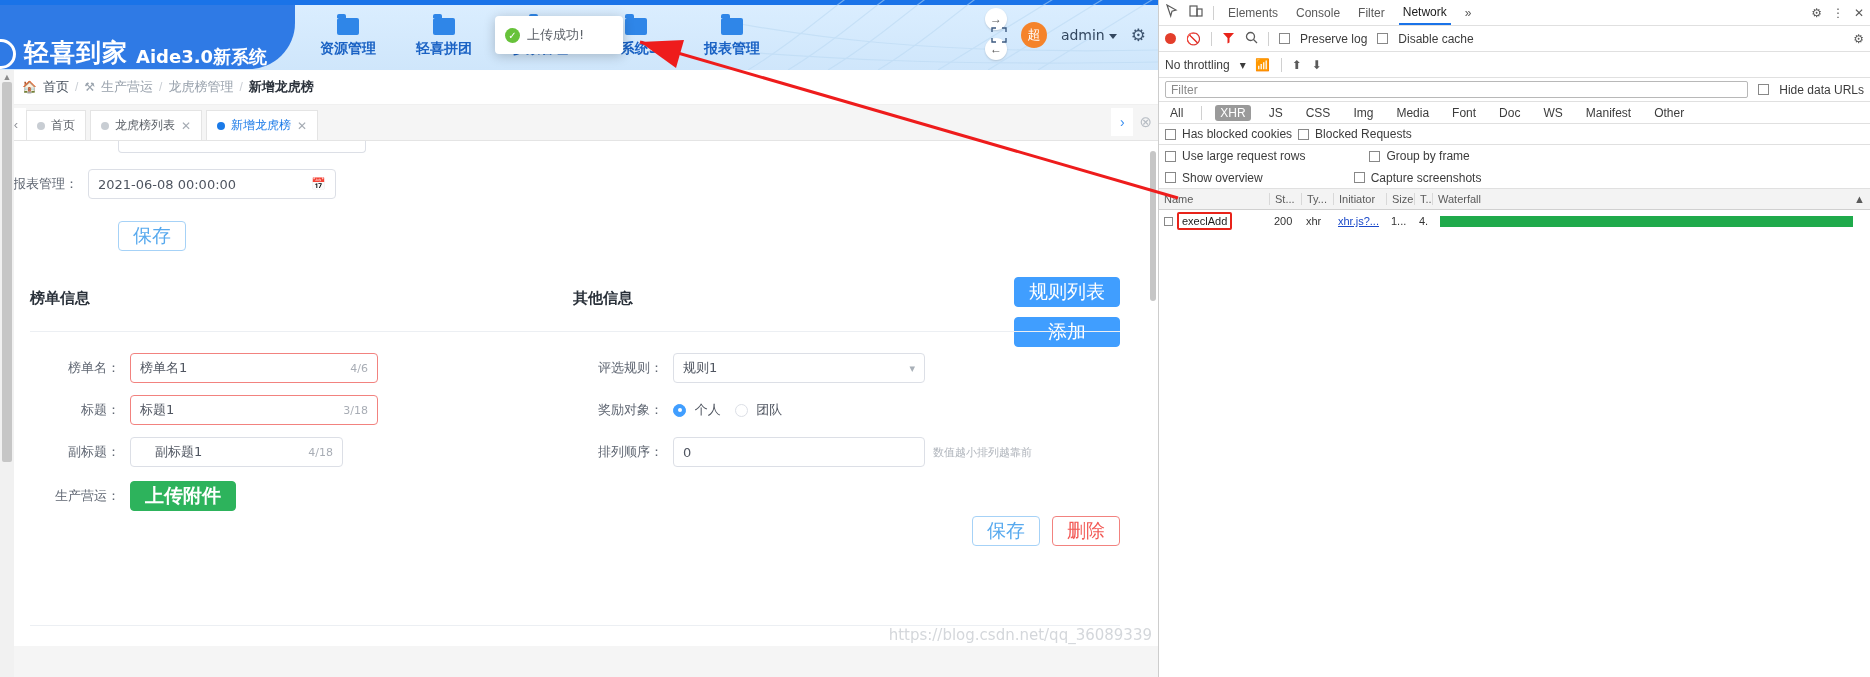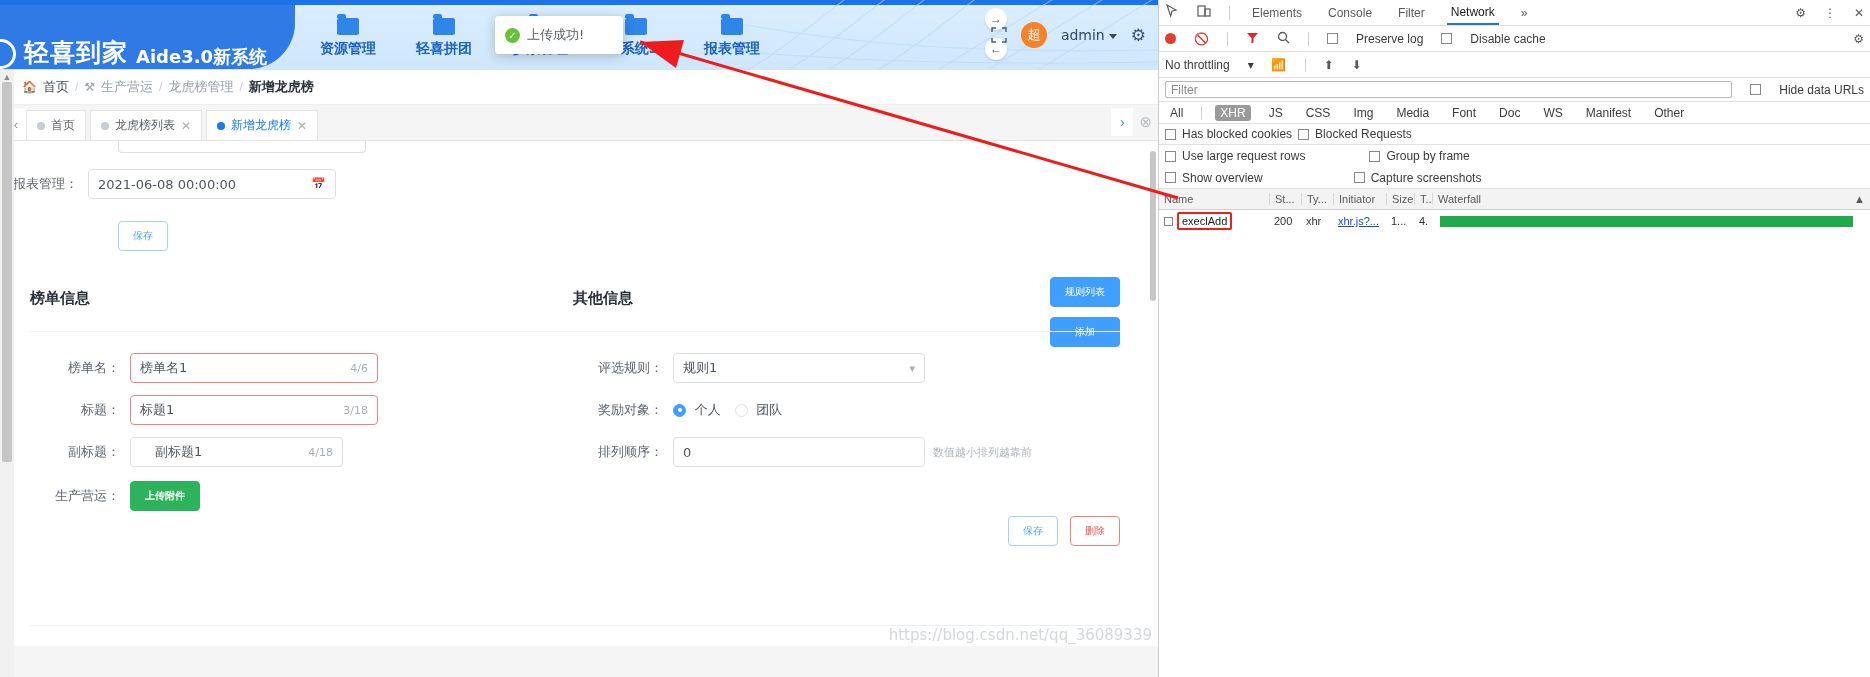--- a/index.html
+++ b/index.html
@@ -116,21 +116,21 @@
     height:30px; border:1px solid #dcdfe6; border-radius:4px; background:#fff;
     display:flex; align-items:center; padding:0 9px; font-size:13px; color:#4f5560;
     position:relative; font-family:"DejaVu Sans",sans-serif;
   }
   .inp.err { border-color:#f2827f; }
   .counter { position:absolute; right:9px; font-size:11px; color:#a8adb5; }
   .date-ic { position:absolute; right:9px; color:#b6bcc4; font-size:12px; }
   .sel-caret { position:absolute; right:9px; color:#a9b0b8; font-size:11px; }
 
   .btn { height:30px; border-radius:4px; display:inline-flex; align-items:center; justify-content:center;
-         padding:0 14px; font-size:10px; cursor:pointer; font-family:"DejaVu Sans",sans-serif;text-align:center;}
+         padding:0 14px; font-size:19px; cursor:pointer; font-family:"DejaVu Sans",sans-serif;text-align:center;}
   .btn-ghost-blue { border:1px solid #a6d2f7; color:#57a9ee; background:#fff; }
   .btn-blue { background:#409eff; color:#fff; border:1px solid #409eff;}
   .btn-green { background:#2db35c; color:#fff; border:1px solid #2db35c; font-weight:bold;}
   .btn-red { border:1px solid #f2827f; color:#f25a56; background:#fff;}
 
   .sec-title { font-size:15px; font-weight:bold; color:#2b323b; font-family:"DejaVu Sans",sans-serif;}
   .hr { height:1px; background:#eceff3; }
 
   .radio-out { width:13px; height:13px; border-radius:50%; border:1px solid #dcdfe6; display:inline-block;
                vertical-align:middle; position:relative; background:#fff;}
@@ -141,21 +141,21 @@
                font-family:"DejaVu Sans",sans-serif;}
   .hint { font-size:11px; color:#b0b5bc; margin-left:8px; font-family:"DejaVu Sans",sans-serif;}
 
   .watermark { position:absolute; right:6px; bottom:2px; font-size:15px; color:#d4d7db;
                font-family:"DejaVu Sans",sans-serif;}
 
   
   .devtools { position:absolute; left:1158px; top:0; width:712px; height:677px; background:#fff;
               border-left:1px solid #cdcdcd; font-family:"Liberation Sans",sans-serif; font-size:12px;
               color:#3c3c3c;}
-  .dt-row { display:flex; align-items:center; height:26px; border-bottom:1px solid #e0e0e0; padding:0 6px; gap:18px;}
+  .dt-row { display:flex; align-items:center; height:26px; border-bottom:1px solid #e0e0e0; padding:0 6px; gap:10px;}
   .dt-tab { color:#5a5a5a; padding:0 4px; cursor:pointer; }
   .dt-tab.active { color:#1a1a1a; border-bottom:2px solid #1a73e8; height:24px; display:flex; align-items:center;}
   .dt-icon { color:#5a5a5a; cursor:pointer; }
   .dt-rec { width:11px; height:11px; border-radius:50%; background:#e33e2b; }
   .dt-sep { width:1px; height:14px; background:#d0d0d0; }
   .cb { width:11px; height:11px; border:1px solid #888; display:inline-block; vertical-align:middle; background:#fff;}
   .chip { display:inline-block; padding:1px 5px; border-radius:3px; cursor:pointer;}
   .chip.sel { background:#9a9a9a; color:#fff; }
   .filter-inp { flex:1; height:17px; border:1px solid #b8b8b8; border-radius:2px; background:#fff;
                 padding:0 5px; color:#8a8a8a; display:flex; align-items:center;}

